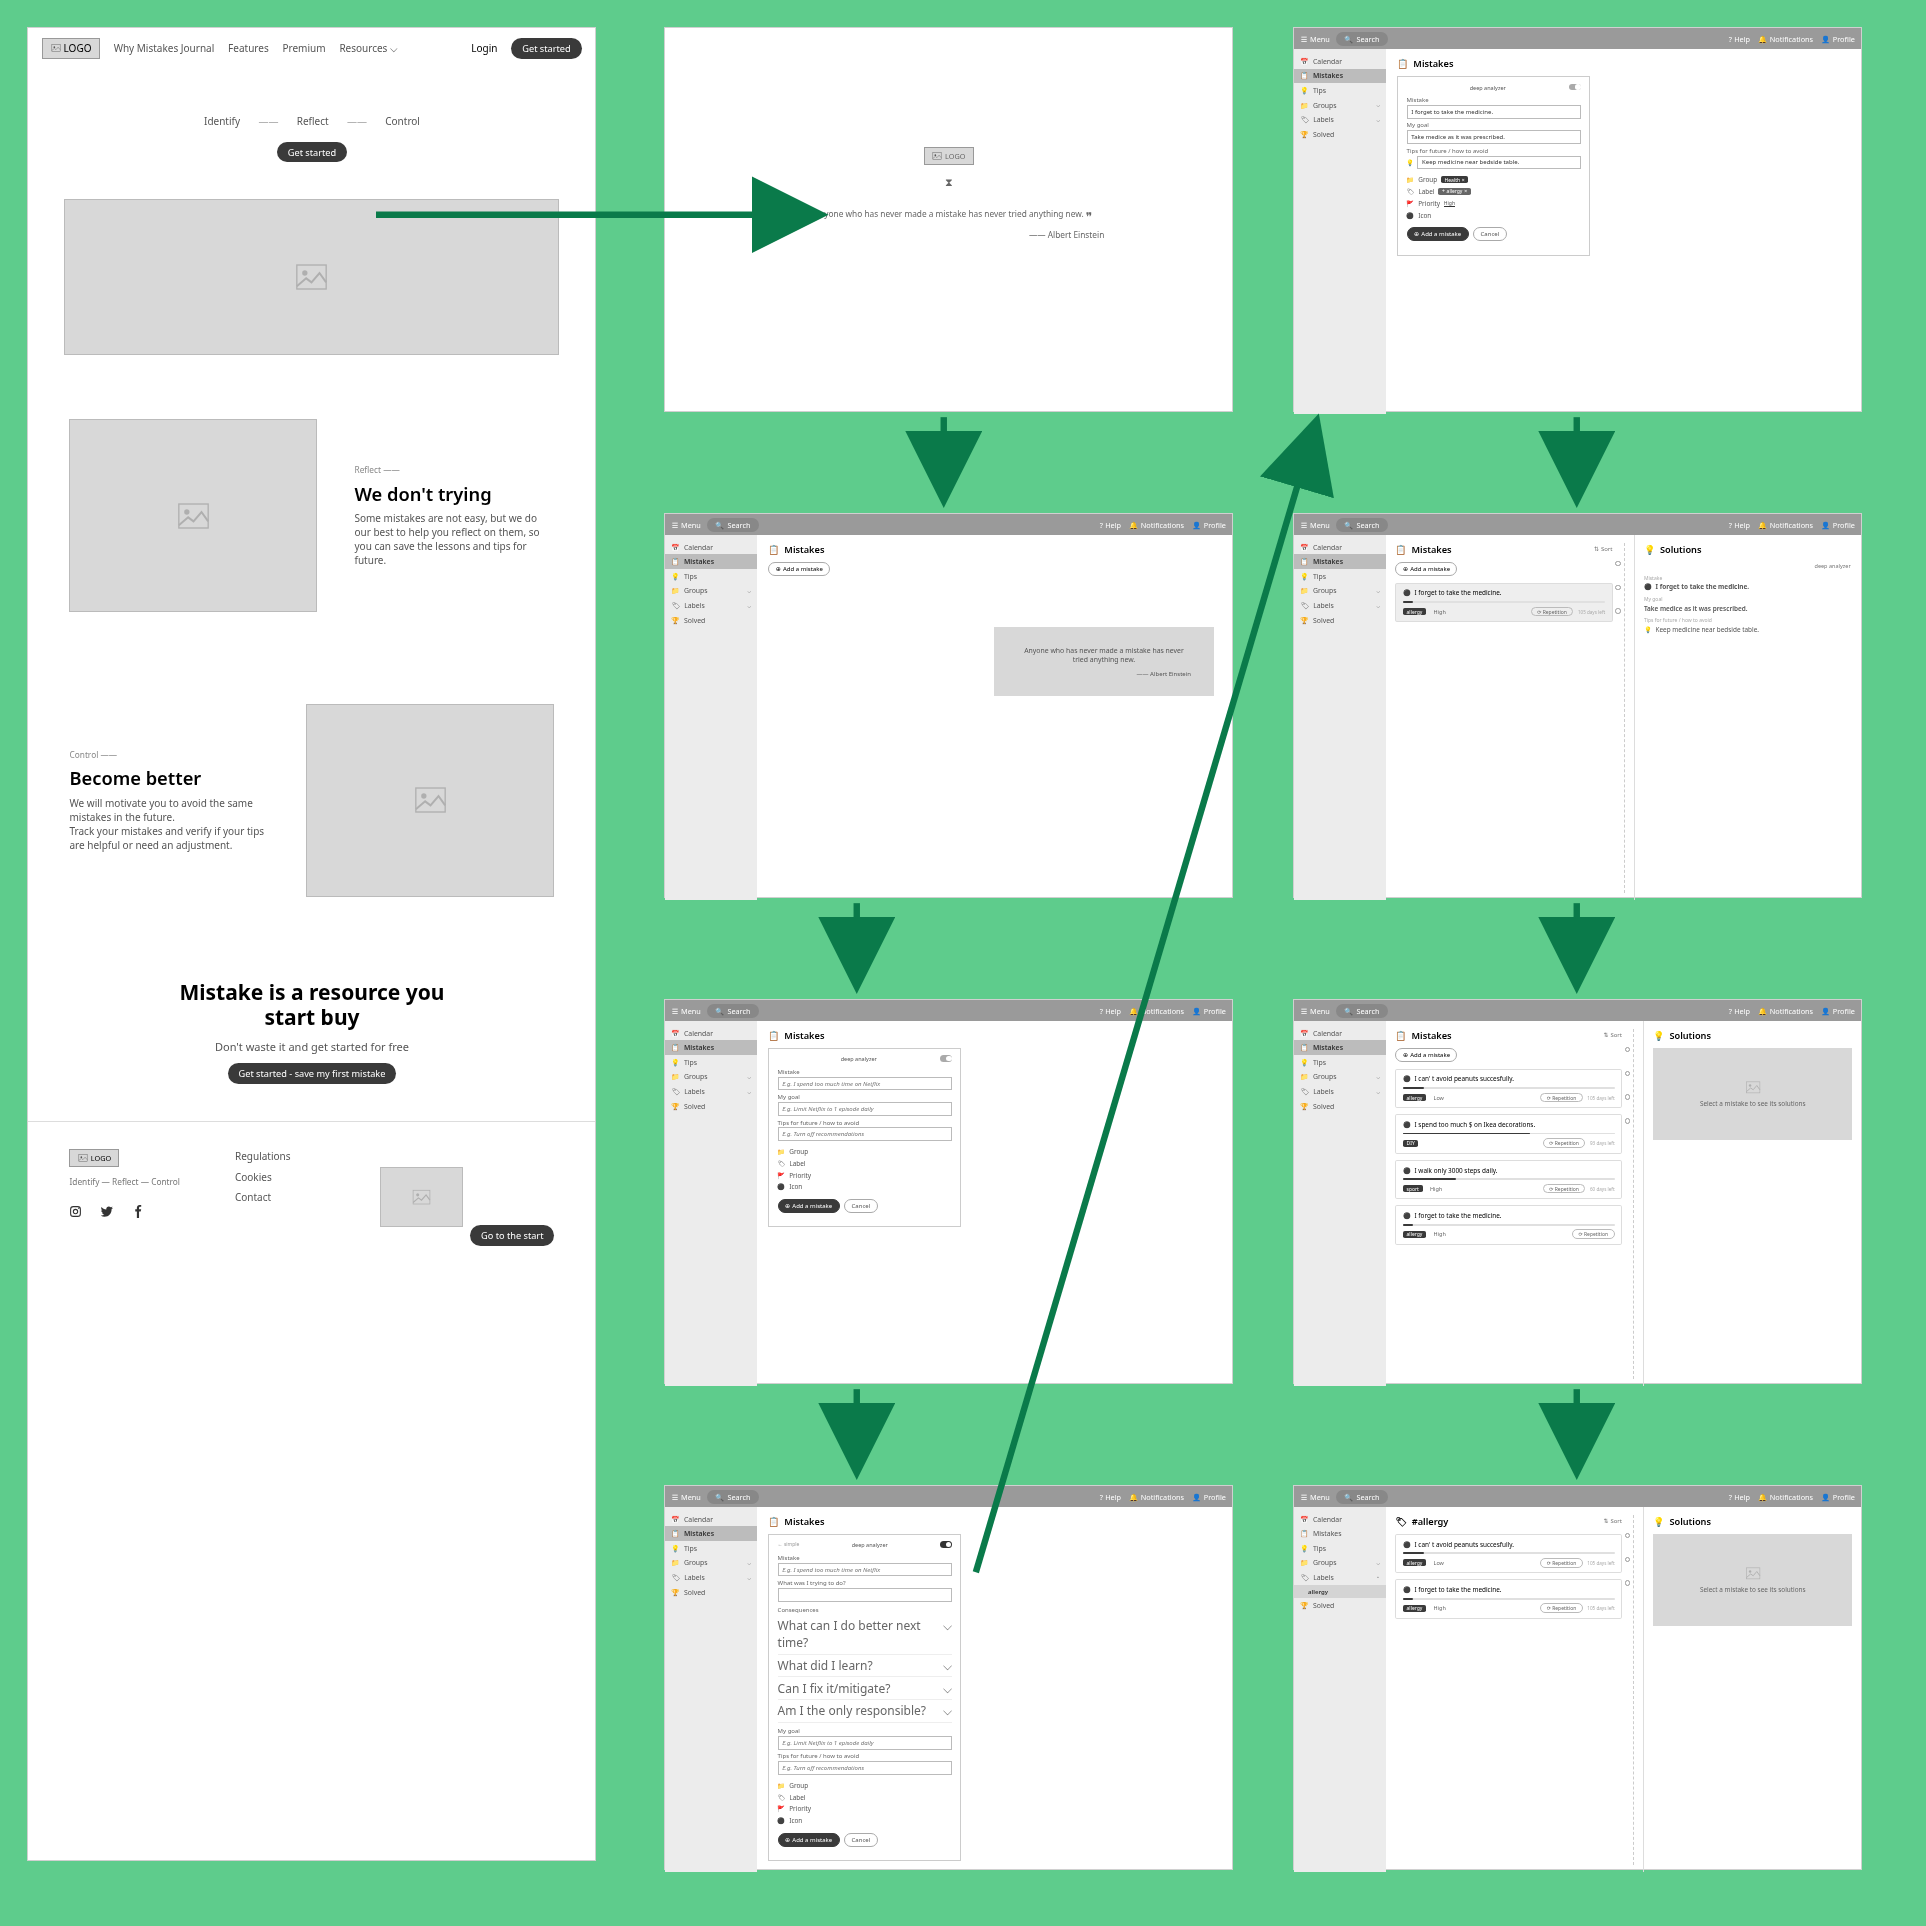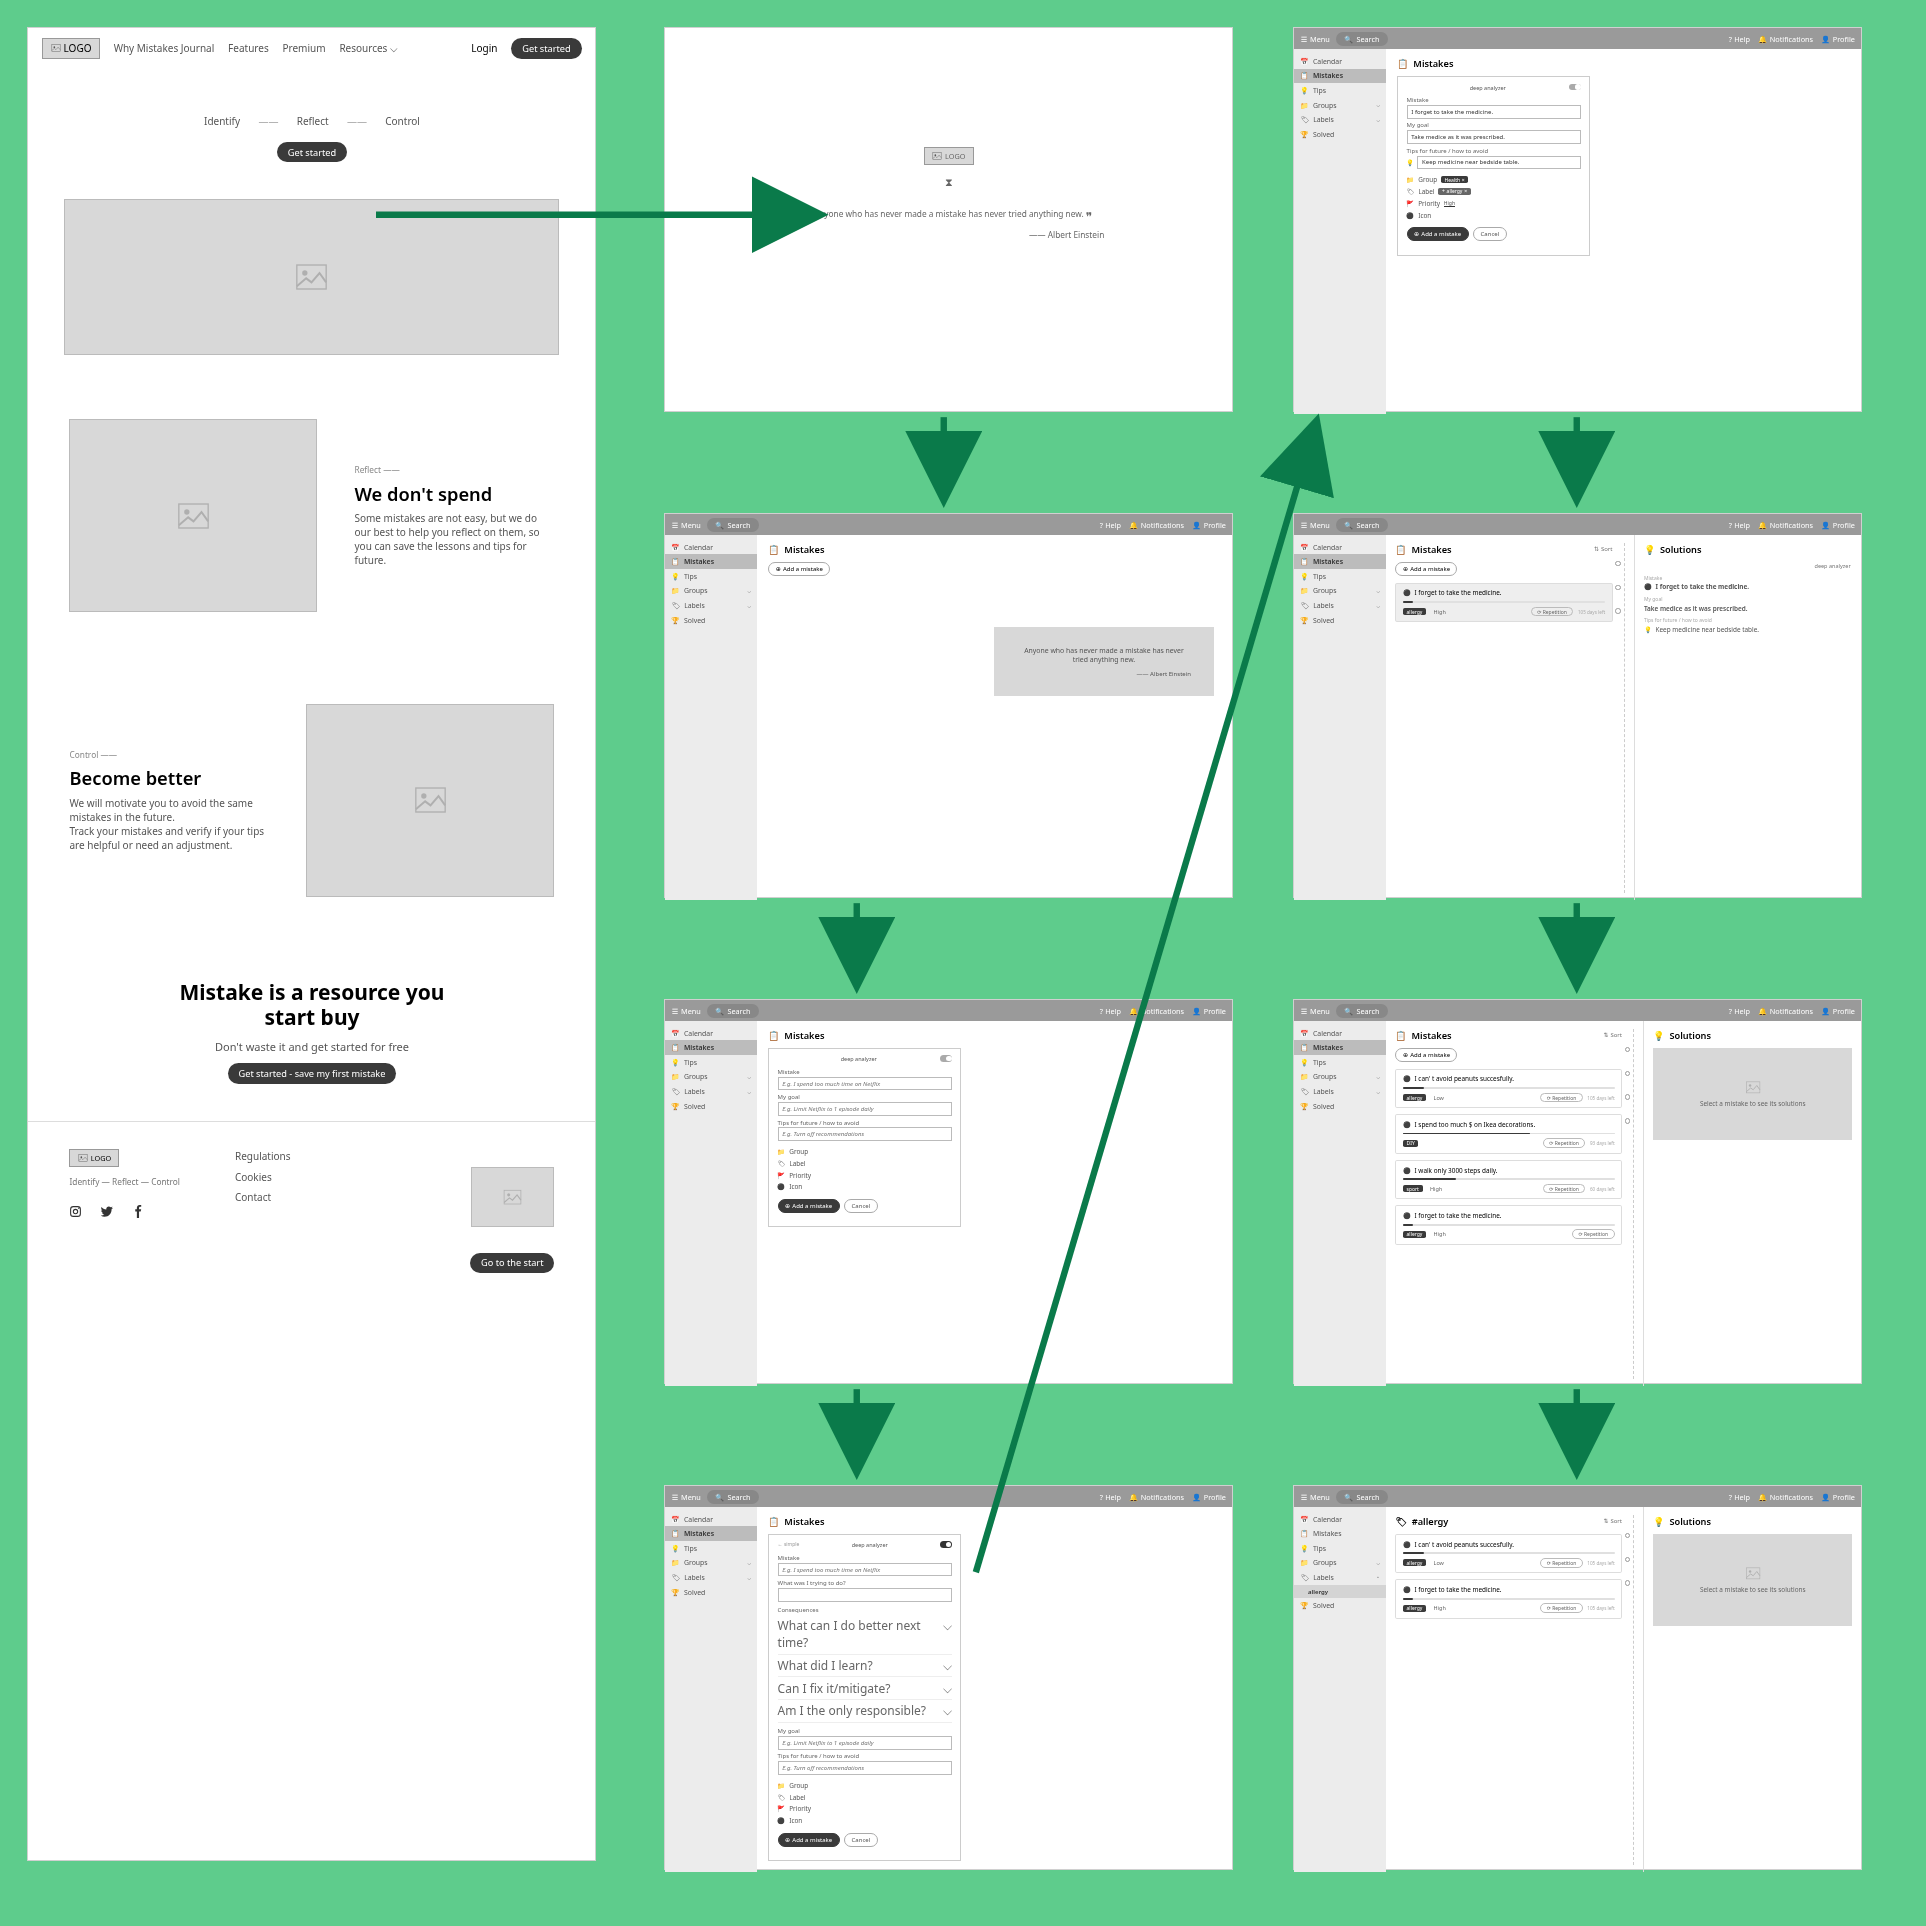--- a/index.html
+++ b/index.html
@@ -31,21 +31,21 @@
 .tag{font-size:8.3px;color:#888}
 .row h2{font-size:18.3px;font-weight:600;margin:5.5px 0}
 .row p{font-size:10px;color:#555;line-height:1.4}
 .cta{text-align:center;padding:37px 0}
 .cta h2{font-size:21px;font-weight:700;line-height:1.2}
 .cta p{font-size:11px;color:#555;margin:9.2px 0}
 .footer{display:flex;gap:55px;padding:27.5px 41px;border-top:0.5px solid #ddd}
 .footer .social{display:flex;gap:18.3px;margin-top:18.3px}
 .footer .social svg{width:13px;height:13px}
 .footer .mid span{display:block;font-size:10px;color:#555;margin-bottom:6.4px}
-.scrollbtn{margin-left:auto;display:flex;flex-direction:column;align-items:flex-end;gap:7px}
+.scrollbtn{margin-left:auto;display:flex;flex-direction:row;align-items:flex-end;gap:7px}
 
 
 .appbar{background:#9a9a9a;display:flex;align-items:center;padding:3.7px 6.4px;gap:6.4px;font-size:7.3px;color:#fff}
 .appbar .menu{display:flex;align-items:center;gap:2.8px}
 .appbar .search{background:#888;border-radius:458px;padding:1.8px 8.3px;display:flex;align-items:center;gap:2.8px}
 .appbar .right{margin-left:auto;display:flex;gap:8.3px;align-items:center}
 .appbar .right span{display:flex;align-items:center;gap:2.3px}
 .appbody{display:flex;height:calc(100% - 18.3px)}
 .sidebar{width:92px;background:#ececec;padding:4.6px 0;font-size:6.9px;color:#555}
 .sidebar .item{padding:2.8px 6.4px;display:flex;align-items:center;gap:3.7px}
@@ -138,21 +138,21 @@
   <div class="row">
     <div class="bigimg w2">
           <svg class="imgicon" viewBox="0 0 24 24">
             <rect x="1" y="3" width="22" height="18" fill="none" stroke="#888"></rect>
             <circle cx="7" cy="9" r="2" fill="#888"></circle>
             <path d="M1 19l7-6 4 3 6-7 5 7" fill="none" stroke="#888" stroke-width="1.5"></path>
           </svg>
         </div>
     <div class="col">
       <div class="tag">Reflect   ——</div>
-      <h2>We don't spend</h2>
+      <h2>We don't trying</h2>
       <p>Some mistakes are not easy, but we do our best to help you reflect on them, so you can save the lessons and tips for future.</p>
     </div>
   </div>
 
   <div class="row">
     <div class="col">
       <div class="tag">Control   ——</div>
       <h2>Become better</h2>
       <p>We will motivate you to avoid the same mistakes in the future.</p>
       <p>Track your mistakes and verify if your tips are helpful or need an adjustment.</p>

